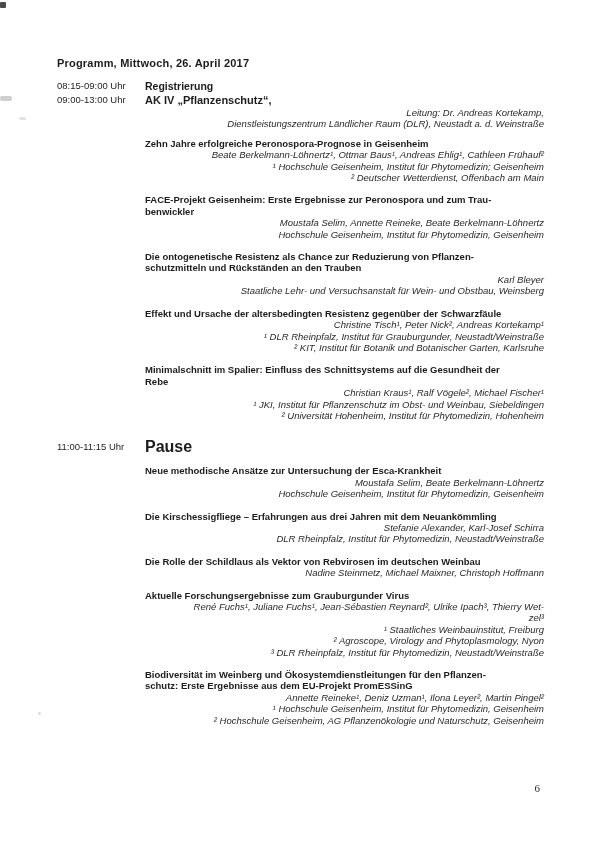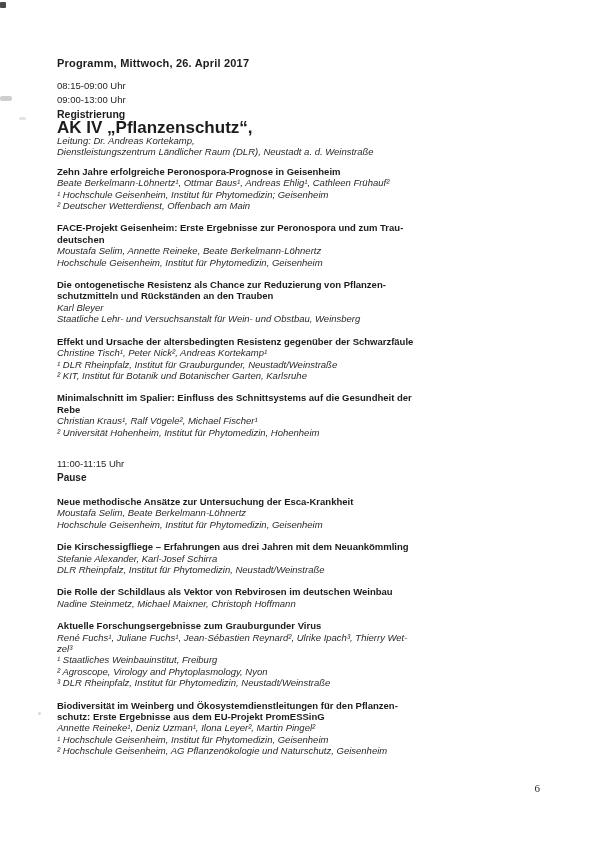--- a/index.html
+++ b/index.html
@@ -23,54 +23,55 @@
     top: 57px;
     width: 487px;
   }
   .doc-title {
     font-size: 11px;
     font-weight: bold;
     letter-spacing: 0.2px;
     margin-bottom: 10px;
     white-space: nowrap;
   }
-  .row { display: flex; align-items: flex-start; flex-direction: column; }
+  .row { display: flex; align-items: flex-start; }
   .time-col { width: 88px; flex-shrink: 0; }
   .main-col { flex: 1; min-width: 0; }
   .time {
     font-size: 9.5px;
     color: #242424;
     white-space: nowrap;
   }
   .time.lg { line-height: 14px; }
   .session-label {
     font-size: 10.5px;
     font-weight: bold;
     line-height: 14px;
     white-space: nowrap;
   }
-  .session-label.big { font-size: 17px; }
+  .session-label.big { font-size: 11px; }
   .detail {
     font-size: 9.5px;
     font-style: italic;
     line-height: 11.4px;
     color: #2a2a2a;
     white-space: nowrap;
+    text-align: right;
   }
   .talk { margin-top: 11px; }
   .talk.first { margin-top: 8px; }
   .talk-title {
     font-size: 9.5px;
     font-weight: bold;
     line-height: 11.4px;
     white-space: nowrap;
   }
   .pause-row { margin-top: 19px; margin-bottom: 6px; }
   .pause-label {
-    font-size: 10px;
+    font-size: 16px;
     font-weight: bold;
     line-height: 14px;
   }
   .page-number {
     position: absolute;
     right: 60px;
     top: 782px;
     font-family: "Liberation Serif", serif;
     font-size: 11px;
     color: #2a2a2a;
@@ -116,21 +117,21 @@
         <div class="detail">Beate Berkelmann-Löhnertz¹, Ottmar Baus¹, Andreas Ehlig¹, Cathleen Frühauf²</div>
         <div class="detail">¹ Hochschule Geisenheim, Institut für Phytomedizin; Geisenheim</div>
         <div class="detail">² Deutscher Wetterdienst, Offenbach am Main</div>
       </div>
     </div>
 
     <div class="row talk">
       <div class="time-col"></div>
       <div class="main-col">
         <div class="talk-title">FACE-Projekt Geisenheim: Erste Ergebnisse zur Peronospora und zum Trau-</div>
-        <div class="talk-title">deutschen</div>
+        <div class="talk-title">benwickler</div>
         <div class="detail">Moustafa Selim, Annette Reineke, Beate Berkelmann-Löhnertz</div>
         <div class="detail">Hochschule Geisenheim, Institut für Phytomedizin, Geisenheim</div>
       </div>
     </div>
 
     <div class="row talk">
       <div class="time-col"></div>
       <div class="main-col">
         <div class="talk-title">Die ontogenetische Resistenz als Chance zur Reduzierung von Pflanzen-</div>
         <div class="talk-title">schutzmitteln und Rückständen an den Trauben</div>
@@ -148,20 +149,21 @@
         <div class="detail">² KIT, Institut für Botanik und Botanischer Garten, Karlsruhe</div>
       </div>
     </div>
 
     <div class="row talk">
       <div class="time-col"></div>
       <div class="main-col">
         <div class="talk-title">Minimalschnitt im Spalier: Einfluss des Schnittsystems auf die Gesundheit der</div>
         <div class="talk-title">Rebe</div>
         <div class="detail">Christian Kraus¹, Ralf Vögele², Michael Fischer¹</div>
+        <div class="detail">¹ JKI, Institut für Pflanzenschutz im Obst- und Weinbau, Siebeldingen</div>
         <div class="detail">² Universität Hohenheim, Institut für Phytomedizin, Hohenheim</div>
       </div>
     </div>
 
     <div class="row pause-row">
       <div class="time-col">
         <div class="time lg">11:00-11:15 Uhr</div>
       </div>
       <div class="main-col">
         <div class="pause-label">Pause</div>

